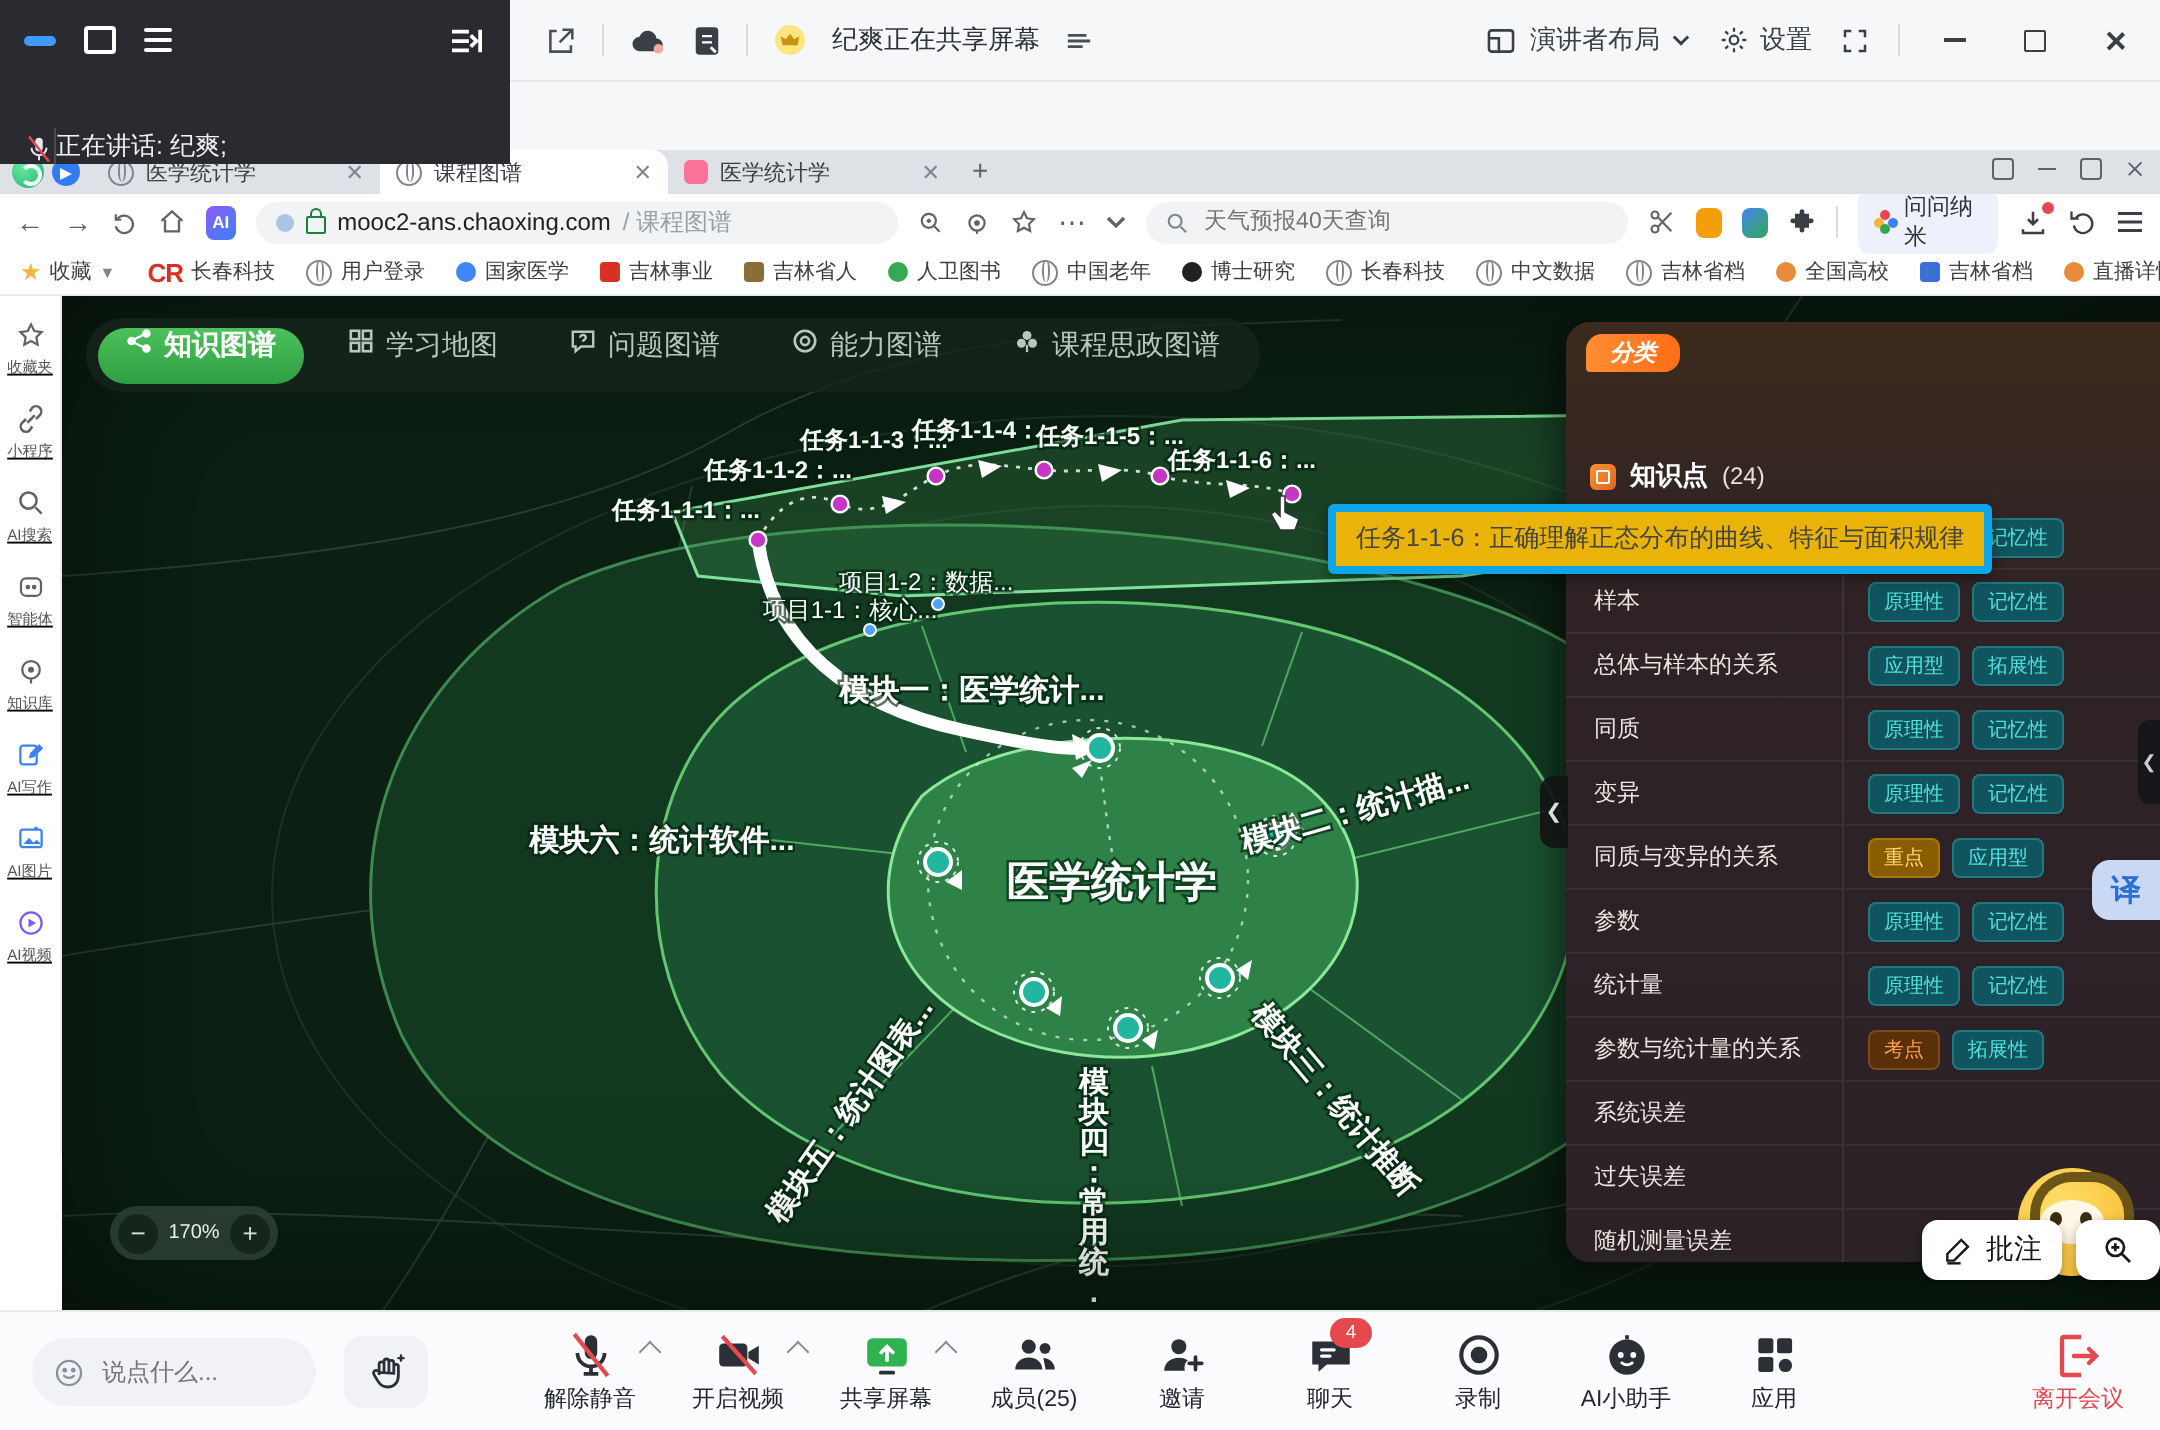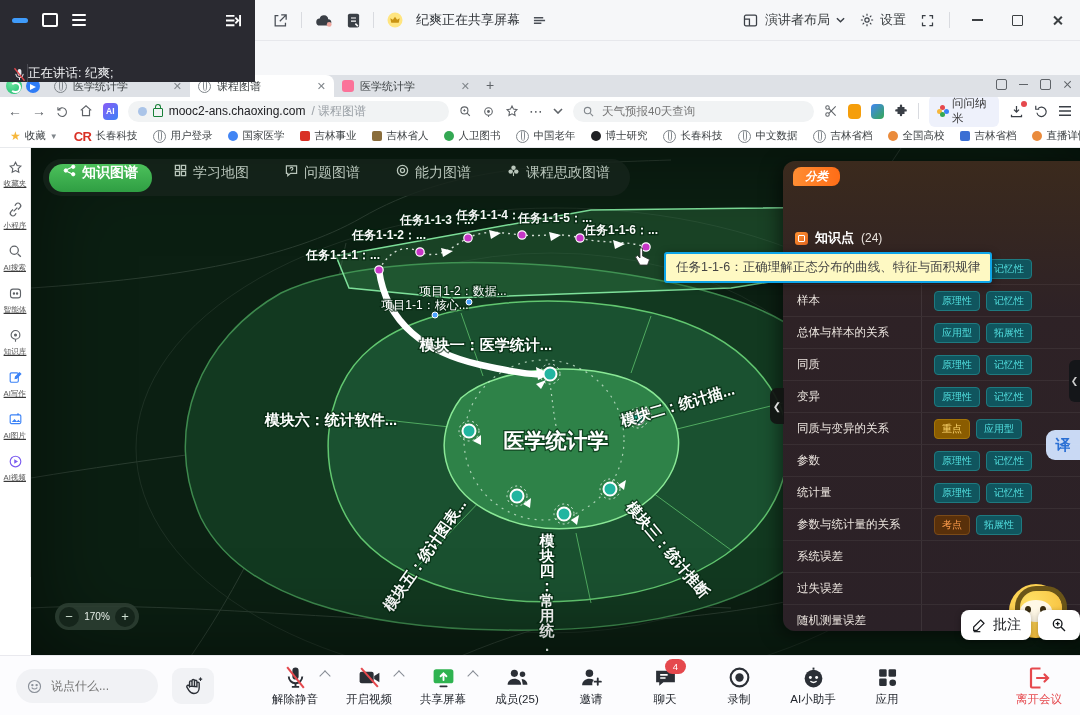--- a/index.html
+++ b/index.html
@@ -117,21 +117,21 @@
   #kp-kpcount{color:#e8e2dc;font-size:12px;}
   #kp-rows{position:absolute;left:0;top:92px;right:0;bottom:0;}
   .kp-row{display:flex;align-items:center;height:31px;border-bottom:1px solid rgba(255,255,255,.06);}
   .kp-name{width:124px;padding-left:14px;font-size:11.5px;color:#ece5df;white-space:nowrap;}
   .kp-badges{flex:1;height:100%;display:flex;align-items:center;gap:6px;padding-left:12px;border-left:1px solid rgba(255,255,255,.08);}
   .badge{font-size:10px;padding:2px 7px;border-radius:4px;white-space:nowrap;}
   .b-teal{background:#10555e;color:#52e0e0;border:1px solid #1e7a80;}
   .b-gold{background:#8a5c00;color:#ffd76e;border:1px solid #a57508;}
   .b-brown{background:#59300a;color:#ff9d4d;border:1px solid #7a4a18;}
 
-  #tooltip{position:absolute;left:633px;top:104px;z-index:40;background:#fef9c3;border:2px solid #0ea5e9;border-radius:3px;
+  #tooltip{position:absolute;left:633px;top:104px;z-index:40;background:#eab308;border:4px solid #0ea5e9;border-radius:3px;
            padding:5px 10px;font-size:12.5px;color:#444;white-space:nowrap;box-shadow:0 2px 8px rgba(0,0,0,.4);}
 
   #panel-collapse{position:absolute;left:739px;top:240px;width:14px;height:36px;background:rgba(18,20,18,.92);
                   border-radius:7px 0 0 7px;color:#ddd;font-size:10px;display:flex;align-items:center;justify-content:center;z-index:21;}
   #edge-tab{position:absolute;right:0;top:212px;width:11px;height:42px;background:#141619;border-radius:6px 0 0 6px;
             color:#ccc;font-size:9px;display:flex;align-items:center;justify-content:center;z-index:71;}
   #translate-btn{position:absolute;right:0;top:282px;width:34px;height:30px;background:rgba(210,228,255,.95);
                  border-radius:9px 0 0 9px;color:#2a6fd4;font-weight:bold;font-size:15px;
                  display:flex;align-items:center;justify-content:center;z-index:72;}
 

